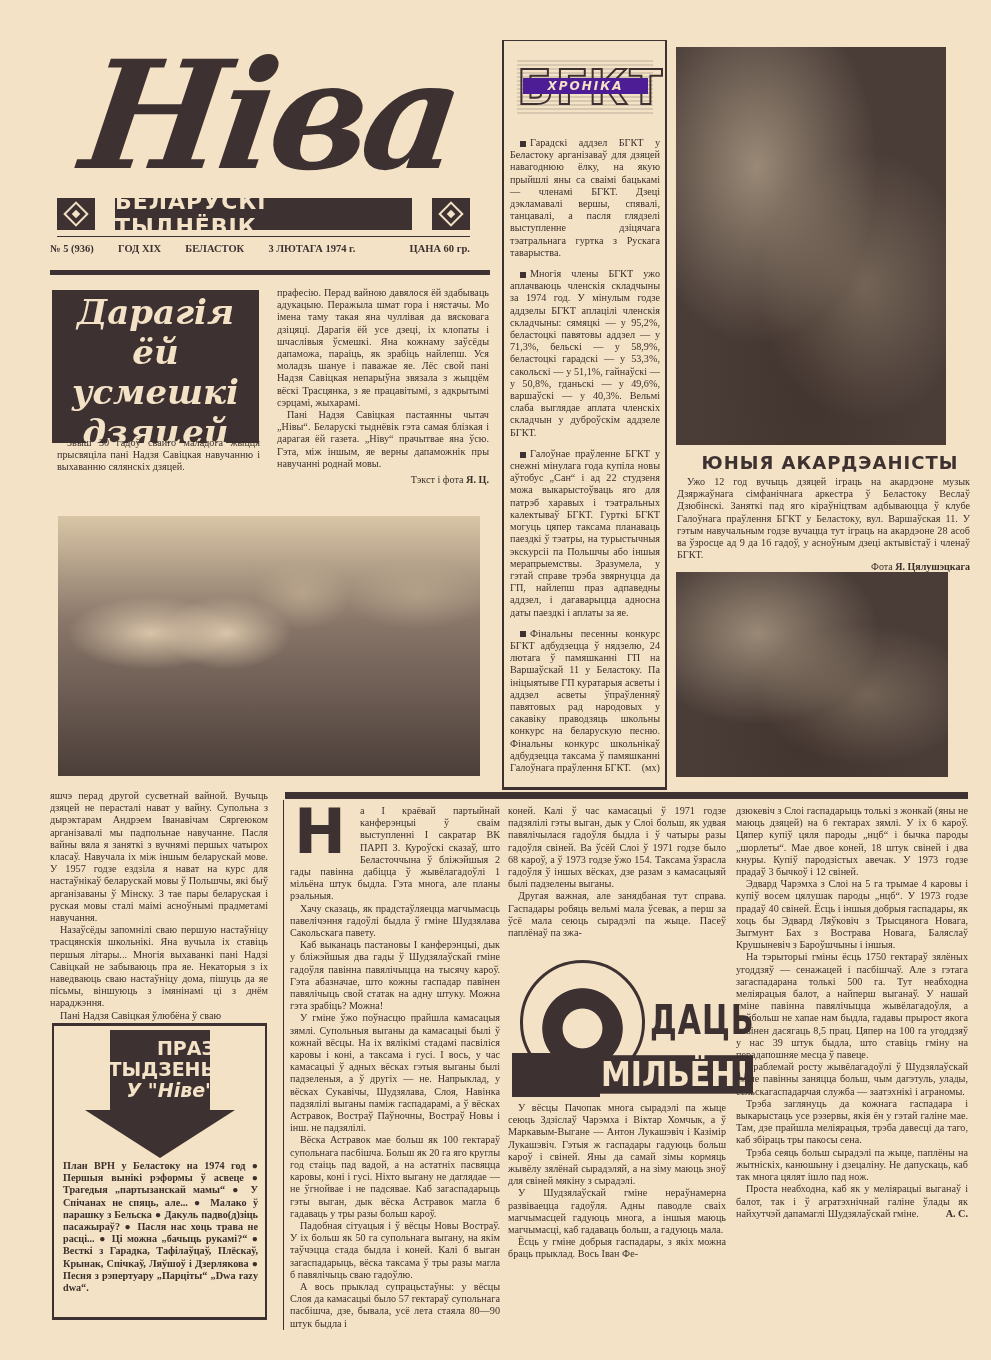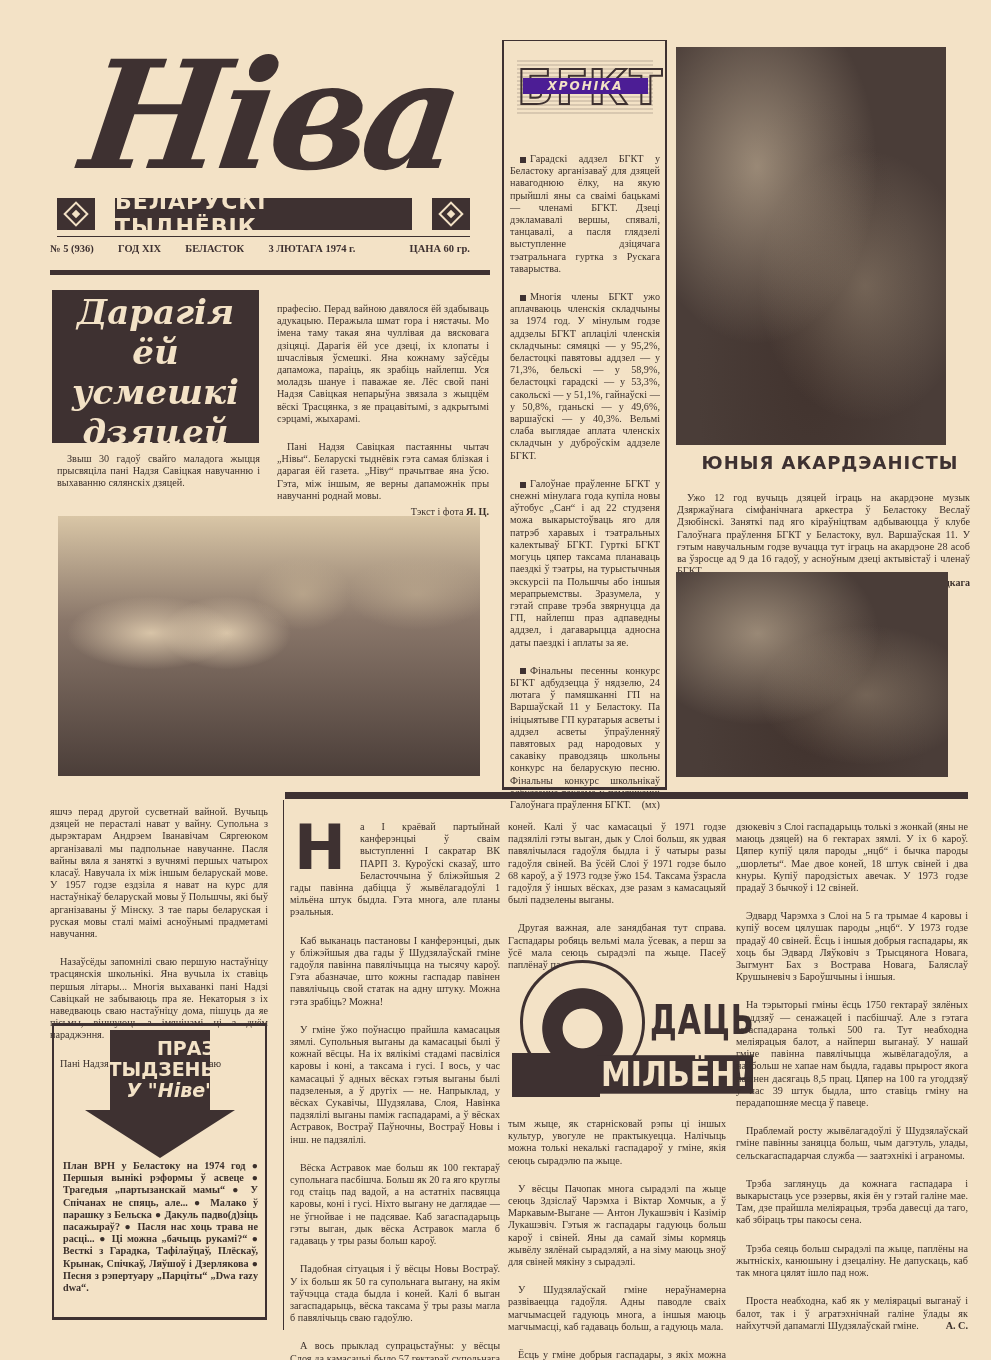--- a/index.html
+++ b/index.html
@@ -12,21 +12,21 @@
   }
   .abs { position: absolute; }
   .txt {
     font-family: "Liberation Serif", serif;
     font-size: 10.2px;
     line-height: 12.2px;
     text-align: justify;
     hyphens: manual;
     color: #3b302b;
   }
-  .txt p { text-indent: 10px; margin-top: 16px; }
+  .txt p { text-indent: 10px; }
   .txt p.noind { text-indent: 0; }
   .bold { font-weight: bold; }
 
   
   .masthead-title {
     left: 50px; top: 40px; width: 440px; height: 155px;
     font-family: "DejaVu Serif", serif;
     font-style: italic; font-weight: bold;
     font-size: 150px; line-height: 150px;
     color: #3e3131;
@@ -242,40 +242,40 @@
   <div>ТЫДЗЕНЬ</div>
   <div style="font-style:italic;">У "Ніве"</div>
 </div>
 <div class="abs txt teaser-text">План ВРН у Беластоку на 1974 год ● Першыя вынікі рэформы ў асвеце ● Трагедыя „партызанскай мамы“ ● У Спічанах не спяць, але... ● Малако ў парашку з Бельска ● Дакуль падво(д)зіць пасажыраў? ● Пасля нас хоць трава не расці... ● Ці можна „бачыць рукамі?“ ● Весткі з Гарадка, Тафілаўцаў, Плёскаў, Крынак, Спічкаў, Ляўшоў і Дзерлякова ● Песня з рэпертуару „Парціты“ „Dwa razy dwa“.</div>
 
 <div class="abs rule-thick" style="left:285px;top:792px;width:683px;height:7px;"></div>
 <div class="abs" style="left:283px;top:800px;width:1px;height:530px;background:#3e3131;"></div>
 
 <div class="abs txt" style="left:290px;top:805px;width:210px;">
   <p class="noind"><span class="dropcap" style="float:left;margin:2px 14px 0 4px;">Н</span><span>а I краёвай партыйнай канферэнцыі ў сваім выступленні I сакратар ВК ПАРП З. Куроўскі сказаў, што Беласточчына ў бліжэйшыя 2 гады павінна дабіцца ў жывёлагадоўлі 1 мільёна штук быдла. Гэта многа, але планы рэальныя.</span></p>
+  <p>Хачу сказаць, як прадстаўляецца магчымасць павелічэння гадоўлі быдла ў гміне Шудзялава Сакольскага павету.</p>
   <p>Каб выканаць пастановы I канферэнцыі, дык у бліжэйшыя два гады ў Шудзялаўскай гміне гадоўля павінна павялічыцца на тысячу кароў. Гэта абазначае, што кожны гаспадар павінен павялічыць свой статак на адну штуку. Можна гэта зрабіць? Можна!</p>
   <p>У гміне ўжо поўнасцю прайшла камасацыя зямлі. Супольныя выганы да камасацыі былі ў кожнай вёсцы. На іх вялікімі стадамі пасвіліся каровы і коні, а таксама і гусі. І вось, у час камасацыі ў адных вёсках гэтыя выганы былі падзеленыя, а ў другіх — не. Напрыклад, у вёсках Сукавічы, Шудзялава, Слоя, Навінка падзялілі выганы паміж гаспадарамі, а ў вёсках Астравок, Востраў Паўночны, Востраў Новы і інш. не падзялілі.</p>
   <p>Вёска Астравок мае больш як 100 гектараў супольнага пасбішча. Больш як 20 га яго круглы год стаіць пад вадой, а на астатніх пасвяцца каровы, коні і гусі. Ніхто выгану не даглядае — не ўгнойвае і не падсявае. Каб загаспадарыць гэты выган, дык вёска Астравок магла б гадаваць у тры разы больш кароў.</p>
   <p>Падобная сітуацыя і ў вёсцы Новы Востраў. У іх больш як 50 га супольнага выгану, на якім таўчэцца стада быдла і коней. Калі б выган загаспадарыць, вёска таксама ў тры разы магла б павялічыць сваю гадоўлю.</p>
   <p>А вось прыклад супрацьстаўны: у вёсцы Слоя да камасацыі было 57 гектараў супольнага пасбішча, дзе, бывала, усё лета стаяла 80—90 штук быдла і</p>
 </div>
 
 <div class="abs txt" style="left:508px;top:805px;width:218px;">
   <p class="noind">коней. Калі ў час камасацыі ў 1971 годзе падзялілі гэты выган, дык у Слоі больш, як удвая павялічылася гадоўля быдла і ў чатыры разы гадоўля свіней. Ва ўсёй Слоі ў 1971 годзе было 68 кароў, а ў 1973 годзе ўжо 154. Таксама ўзрасла гадоўля ў іншых вёсках, дзе разам з камасацыяй былі падзелены выганы.</p>
   <p>Другая важная, але занядбаная тут справа. Гаспадары робяць вельмі мала ўсевак, а перш за ўсё мала сеюць сырадэлі па жыце. Пасеў паплёнаў па зжа-</p>
 </div>
 
 <div class="abs cow-graphic">
   <div class="cow-circle"></div>
   <div class="cow-word1">ДАЦЬ</div>
   <div class="cow-word2"><span>МІЛЬЁН!</span></div>
 </div>
 
 <div class="abs txt" style="left:508px;top:1102px;width:218px;">
-  <p class="noind">тым жыце, як старнісковай рэпы ці іншых культур, увогуле не практыкуецца. Налічыць можна толькі некалькі гаспадароў у гміне, якія сеюць сырадэлю па жыце.</p>
   <p>У вёсцы Пачопак многа сырадэлі па жыце сеюць Здзіслаў Чарэмха і Віктар Хомчык, а ў Маркавым-Выгане — Антон Лукашэвіч і Казімір Лукашэвіч. Гэтыя ж гаспадары гадуюць больш кароў і свіней. Яны да самай зімы кормяць жывёлу зялёнай сырадэляй, а на зіму маюць зноў для свіней мякіну з сырадэлі.</p>
   <p>У Шудзялаўскай гміне нераўнамерна развіваецца гадоўля. Адны паводле сваіх магчымасцей гадуюць многа, а іншыя маюць магчымасці, каб гадаваць больш, а гадуюць мала.</p>
   <p>Ёсць у гміне добрыя гаспадары, з якіх можна браць прыклад. Вось Іван Фе-</p>
 </div>
 
 <div class="abs txt" style="left:736px;top:805px;width:232px;">
   <p class="noind">дзюкевіч з Слоі гаспадарыць толькі з жонкай (яны не маюць дзяцей) на 6 гектарах зямлі. У іх 6 кароў. Цяпер купіў цяля пароды „нцб“ і бычка пароды „шорлеты“. Мае двое коней, 18 штук свіней і два кнуры. Купіў пародзістых авечак. У 1973 годзе прадаў 3 бычкоў і 12 свіней.</p>
   <p>Эдвард Чарэмха з Слоі на 5 га трымае 4 каровы і купіў восем цялушак пароды „нцб“. У 1973 годзе прадаў 40 свіней. Ёсць і іншыя добрыя гаспадары, як хоць бы Эдвард Ляўковіч з Трысцянога Новага, Зыгмунт Бах з Вострава Новага, Баляслаў Крушыневіч з Бароўшчыны і іншыя.</p>
   <p>На тэрыторыі гміны ёсць 1750 гектараў зялёных угоддзяў — сенажацей і пасбішчаў. Але з гэтага загаспадарана толькі 500 га. Тут неабходна меліярацыя балот, а найперш выганаў. У нашай гміне павінна павялічыцца жывёлагадоўля, а найбольш не хапае нам быдла, гадавы прырост якога павінен дасягаць 8,5 прац. Цяпер на 100 га угоддзяў у нас 39 штук быдла, што ставіць гміну на перадапошняе месца ў павеце.</p>
   <p>Праблемай росту жывёлагадоўлі ў Шудзялаўскай гміне павінны заняцца больш, чым дагэтуль, улады, сельскагаспадарчая служба — заатэхнікі і аграномы.</p>

